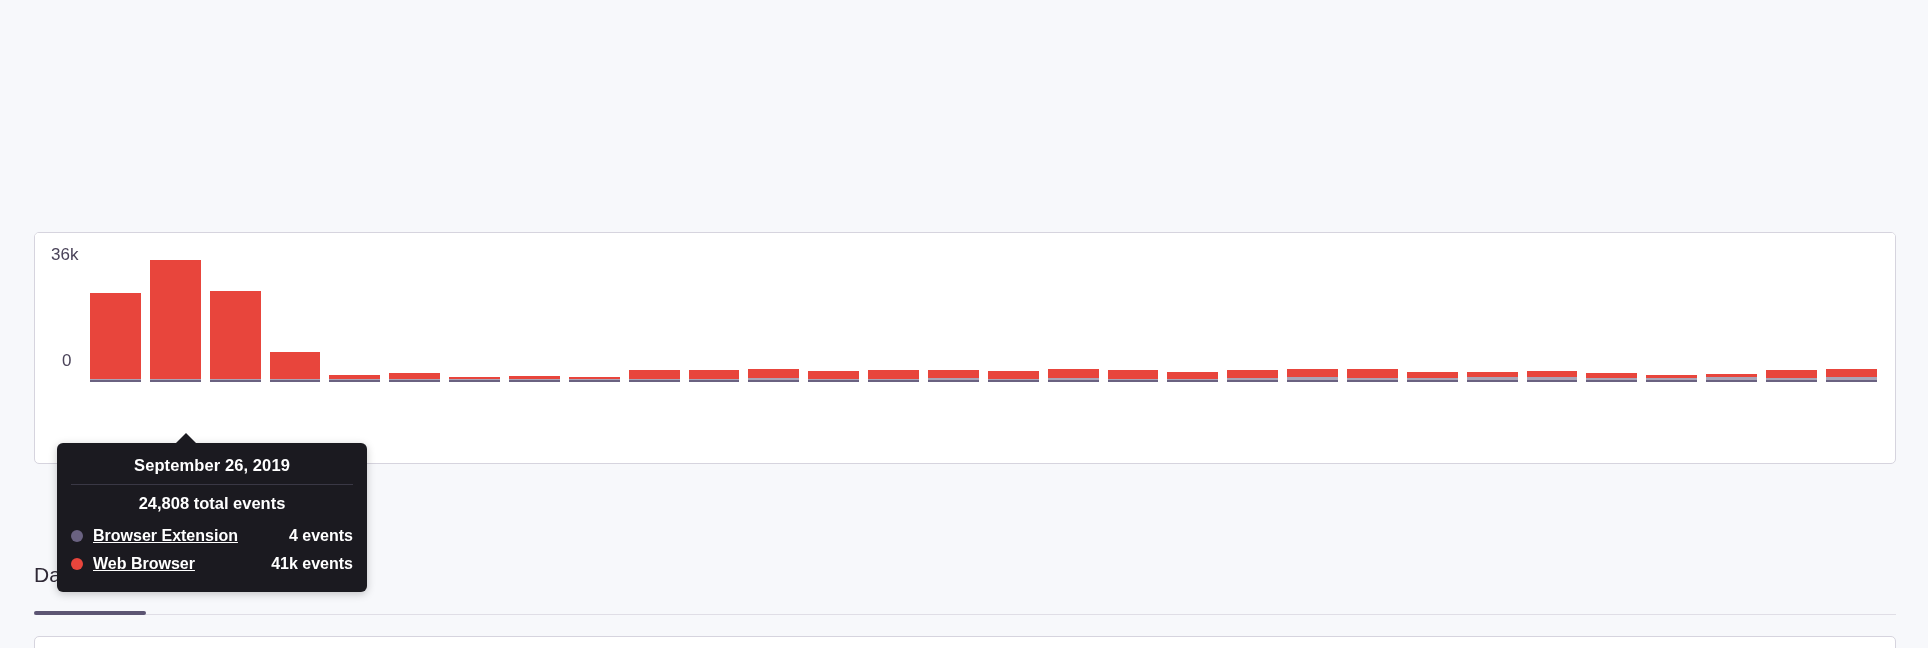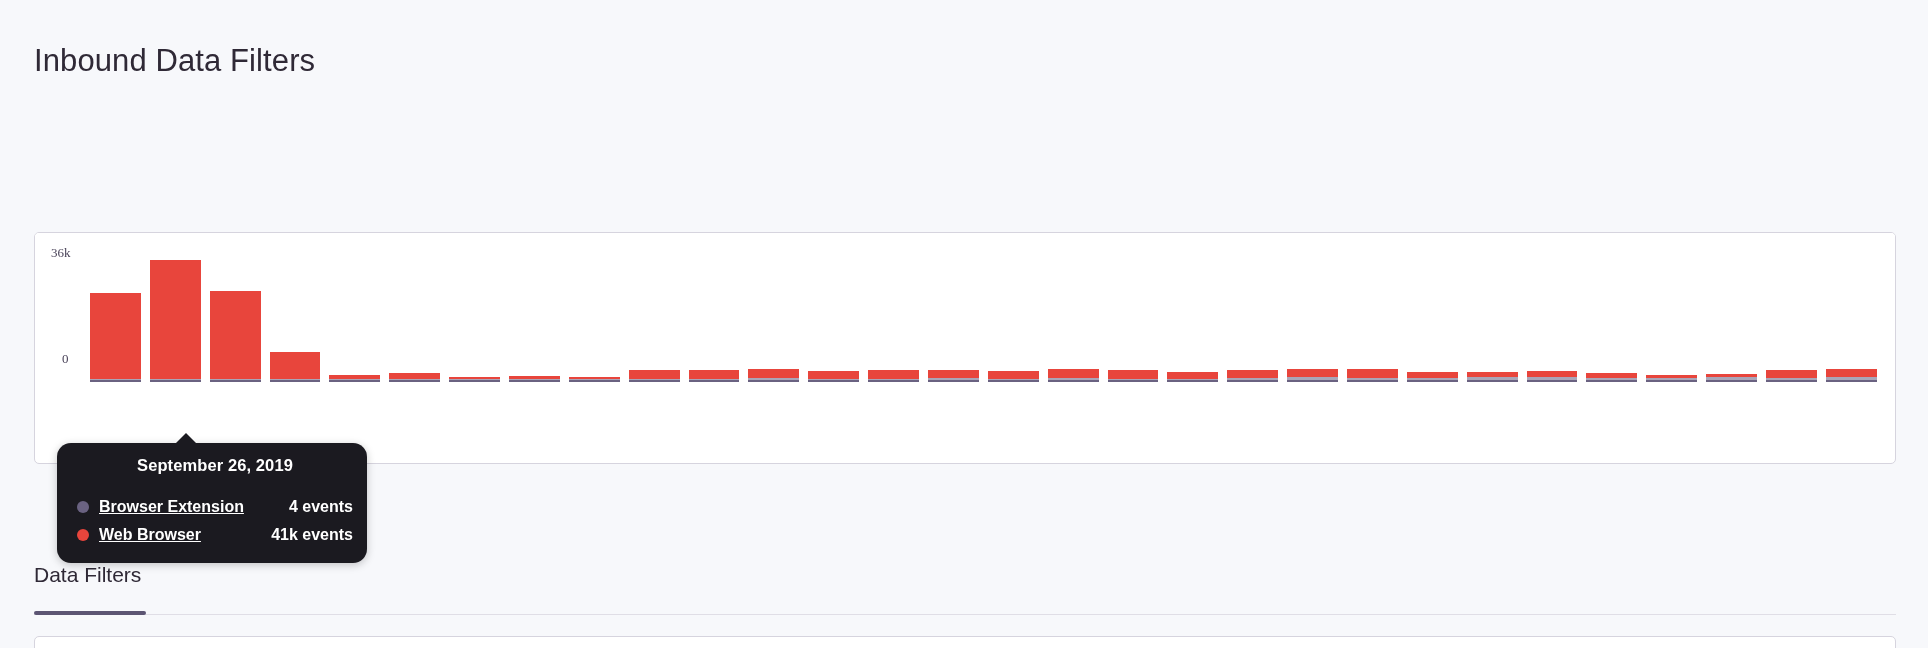--- a/index.html
+++ b/index.html
@@ -60,24 +60,23 @@
     color: #575068;
     white-space: nowrap;
   }
   .chart-body {
     position: relative;
     height: 159px;
     background: #ffffff;
   }
   .axis-label {
     position: absolute;
-    font-size: 13px;
+    font-size: 17px;
     color: #4a4359;
     white-space: nowrap;
-    font-family: Liberation Serif, serif;
   }
   .axis-top  { left: 16px; top: 12px; }
   .axis-zero { left: 27px; top: 118px; }
 
   .plot {
     position: absolute;
     left: 55px;
     right: 18px;
     top: 10px;
     bottom: 10px;
@@ -99,22 +98,22 @@
     min-width: 0;
   }
   .seg { width: 100%; }
 
   
   .tooltip {
     position: absolute;
     left: 57px; top: 443px;
     width: 310px;
     background: #1b1a20;
-    border-radius: 14px;
-    padding: 13px 14px 14px 20px;
+    border-radius: 6px;
+    padding: 13px 14px 14px 14px;
     color: #ffffff;
     z-index: 40;
     box-shadow: 0 2px 8px rgba(0,0,0,.22);
   }
   .tooltip-arrow {
     position: absolute;
     left: 118px; top: -10px;
     width: 0; height: 0;
     border-left: 11px solid transparent;
     border-right: 11px solid transparent;
@@ -191,21 +190,20 @@
     border: 1px solid #d6d4de;
     border-radius: 5px 5px 0 0;
     z-index: 3;
   }
 </style>
 </head>
 <body>
 
 <div id="page">
 
-  <h1 class="page-title">Inbound Data Filters</h1>
 
 
   <div class="chart-card">
     <div class="chart-body">
       <span class="axis-label axis-top">36k</span>
       <span class="axis-label axis-zero">0</span>
       <div class="plot">
         <div class="bars" id="bars">
             <div class="bar-col" title="Day 1">
               <div class="seg" style="height: 85.3333px; background: rgb(232, 69, 60);"></div>
@@ -363,20 +361,23 @@
   </div>
 
   <div class="section-title">Data Filters</div>
   <div class="tab-rule"></div>
   <div class="tab-active-underline"></div>
   <div class="bottom-card"></div>
 
   <div class="tooltip">
     <div class="tooltip-arrow"></div>
     <div class="tt-date">September 26, 2019</div>
+    <div class="tt-total-wrap">
+      <span class="tt-total">24,808 total events</span>
+    </div>
     <div class="tt-rows" id="tt-rows">
         <div class="tt-row">
           <span class="tt-dot" style="background: rgb(106, 98, 129);"></span>
           <span class="tt-name">Browser Extension</span>
           <span class="tt-value">4 events</span>
         </div>
         <div class="tt-row">
           <span class="tt-dot" style="background: rgb(232, 69, 60);"></span>
           <span class="tt-name">Web Browser</span>
           <span class="tt-value">41k events</span>

